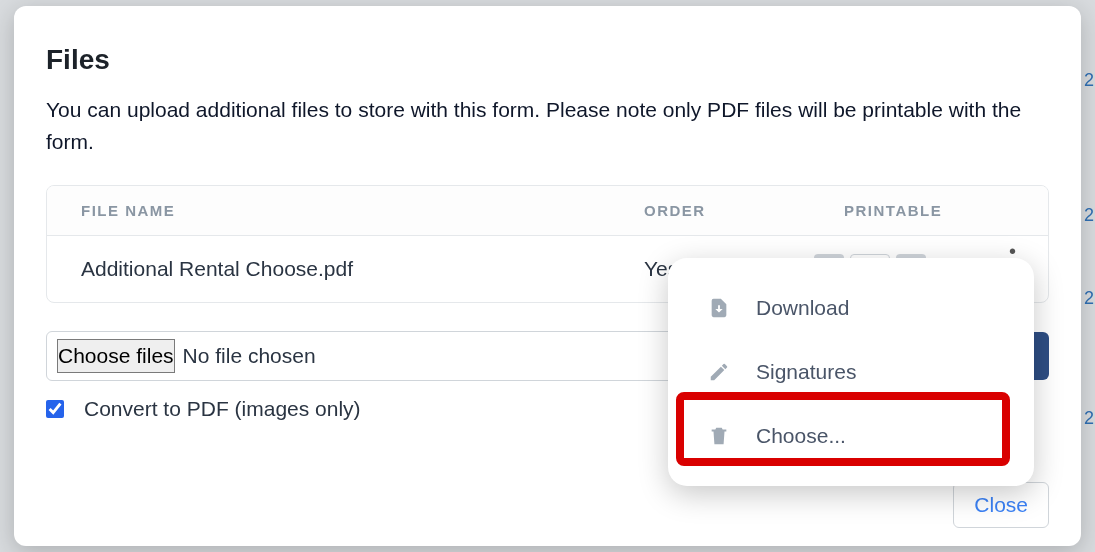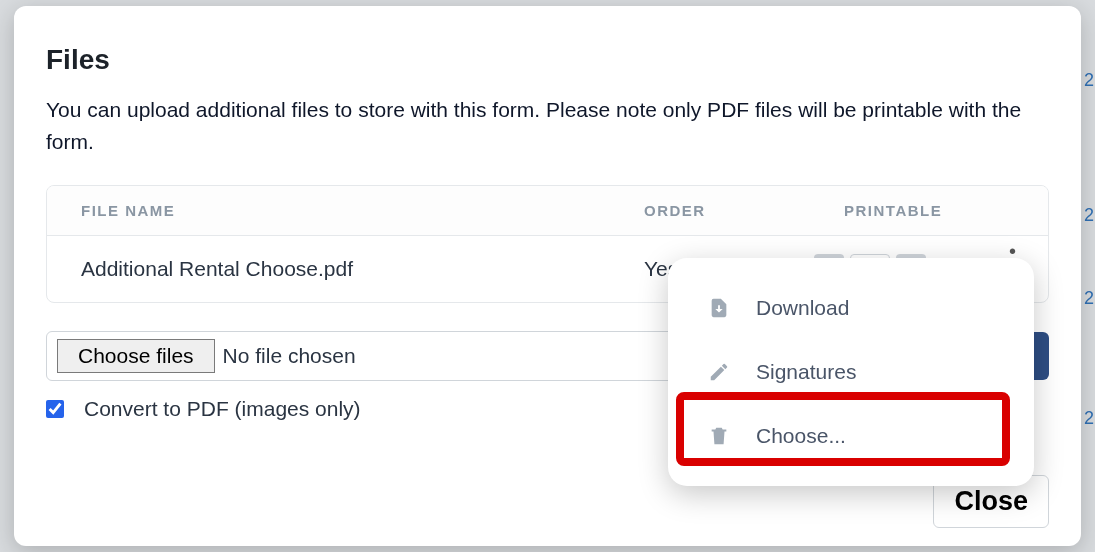--- a/index.html
+++ b/index.html
@@ -16,28 +16,28 @@
   .th-order { width: 200px; }
   .trow { display: flex; align-items: center; padding: 18px 34px; position: relative; }
   .cell-name { flex: 1; font-size: 21px; color: #2a3442; }
   .cell-print { width: 170px; font-size: 21px; color: #2a3442; }
   .cell-order { width: 200px; display: flex; align-items: center; gap: 6px; }
   .order-btn { width: 30px; height: 30px; background: #cfd4da; border-radius: 4px; }
   .order-input { width: 40px; height: 30px; border: 1px solid #cfd4da; border-radius: 4px; }
   .dots { position: absolute; right: 32px; top: 4px; font-size: 20px; color: #555; cursor: pointer; }
   .upload-row { display: flex; align-items: center; gap: 0; margin-top: 28px; }
   .file-wrap { flex: 1; border: 1px solid #d0d5da; border-radius: 6px; padding: 7px 10px; display: flex; align-items: center; gap: 8px; }
-  .choose-btn { font-family: Arial, sans-serif; font-size: 21px; background: #efefef; border: 1px solid #7a7a7a; padding: 4px 20px; cursor: pointer; }
+  .choose-btn { font-family: Arial, sans-serif; font-size: 21px; background: #efefef; border: 1px solid #7a7a7a; padding: 4px 0; cursor: pointer; }
   .no-file { font-size: 21px; color: #2a3442; }
   .upload-btn { background: #2e4e84; color: #fff; font-size: 21px; padding: 12px 18px; border-radius: 6px; border: none; margin-left: 16px; cursor: pointer; }
   .convert-row { display: flex; align-items: center; gap: 20px; margin-top: 16px; }
   .convert-row input[type=checkbox] { width: 18px; height: 18px; accent-color: #2563eb; }
   .convert-label { font-size: 21px; color: #2a3442; }
   .footer { position: absolute; right: 32px; bottom: 18px; }
-  .close-btn { font-size: 27px; background: #fff; border: 1px solid #d0d5da; border-radius: 6px; padding: 10px 20px; color: #000000; cursor: pointer; font-weight: bold; }
+  .close-btn { font-size: 21px; background: #fff; border: 1px solid #d0d5da; border-radius: 6px; padding: 10px 20px; color: #3b82f6; cursor: pointer; }
   
   .menu { position: absolute; left: 652px; top: 258px; width: 366px; background: #fff; border-radius: 19px; box-shadow: 0 8px 30px rgba(0,0,0,.22); padding: 18px 0; margin-left: 16px; }
   .menu-item { display: flex; align-items: center; gap: 26px; padding: 20px 40px; font-size: 21px; color: #4a5568; cursor: pointer; }
   .menu-item svg { width: 22px; height: 22px; fill: #a0aab5; flex-shrink:0; }
   .highlight { position: absolute; left: 676px; top: 392px; width: 334px; height: 74px; border: 8px solid #d90000; border-radius: 8px; pointer-events: none; }
   
   .bg-num { position: absolute; right: 1px; font-size: 18px; color: #2f6fb3; }
 </style>
 </head>
 <body>

